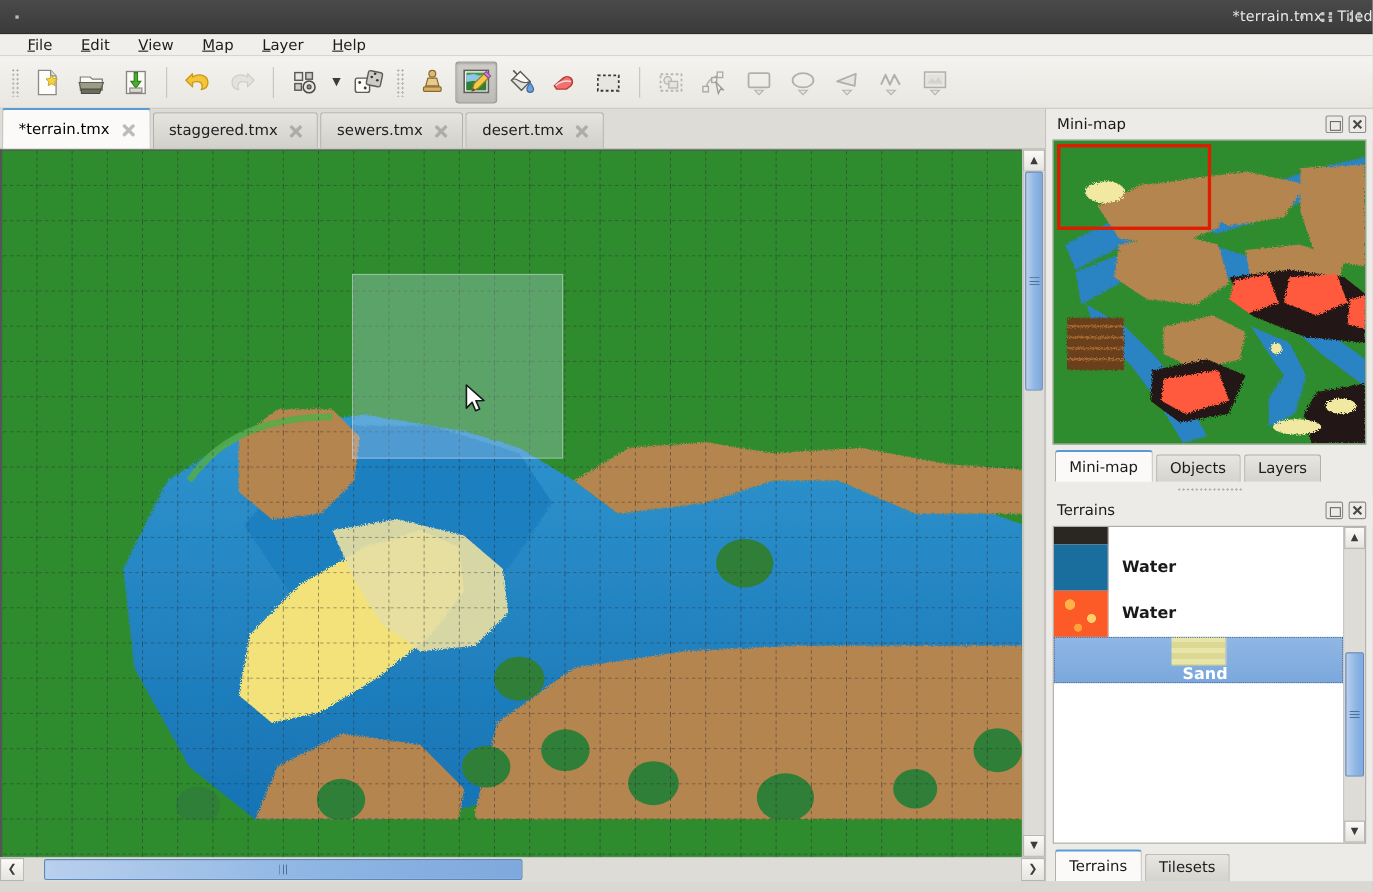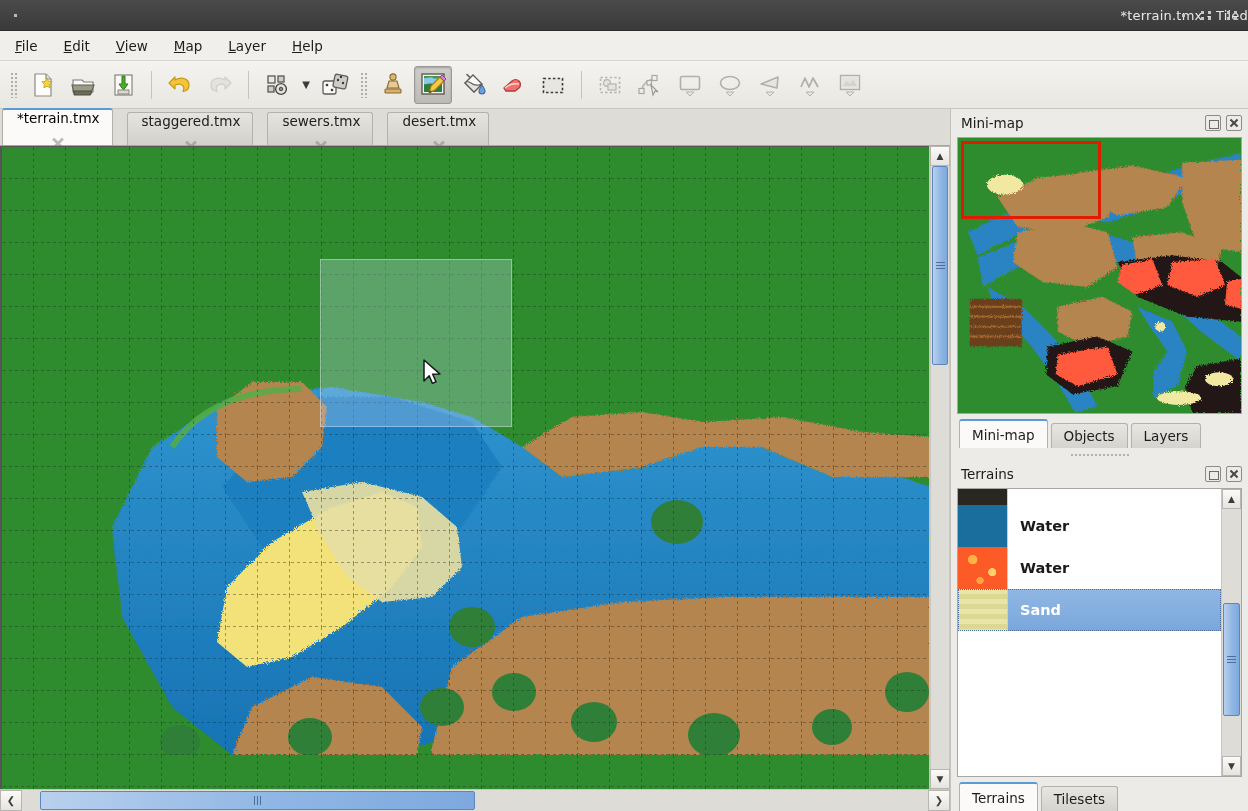--- a/index.html
+++ b/index.html
@@ -31,23 +31,23 @@
   .wincontrols {
     position: absolute; right: 10px; top: 0; height: 31px;
     display: flex; align-items: center; gap: 15px;
   }
   .wc { display: grid; grid-template-columns: repeat(2, 4px); grid-gap: 3px; }
   .wc i { width: 3px; height: 3px; background: #c8c8c8; display: block; }
   .wc.min { grid-template-columns: 4px; }
 
   
   .menubar {
-    height: 30px; background: #f0efeb;
+    height: 20px; background: #f0efeb;
     border-bottom: 1px solid #d7d5d0;
-    display: flex; align-items: center; padding-left: 2px;
+    display: flex; align-items: center; padding-left: 12px;
   }
   .menu-item {
     padding: 4px 13px; color: #1d1d1d; font-size: 13.5px;
     cursor: default;
   }
   .menu-item u { text-decoration: underline; }
 
   
   .toolbar {
     height: 48px;
@@ -94,23 +94,22 @@
     height: 37px; background: #dedcd7;
     display: flex; align-items: flex-end;
     padding-left: 2px; border-bottom: 1px solid #a9a7a2;
   }
   .doctab {
     height: 33px; display: flex; align-items: center;
     padding: 0 12px 0 14px; gap: 10px;
     background: linear-gradient(#e6e4df, #d2d0cb);
     border: 1px solid #b3b1ac; border-bottom: none;
     border-radius: 3px 3px 0 0;
-    margin-right: 14px; font-size: 13.5px; color: #202020;
+    margin-right: 2px; font-size: 13.5px; color: #202020;
     cursor: default;
-    flex-direction: column;
   }
   .doctab.active {
     height: 37px; background: #fbfaf8;
     border-top: 2px solid #5b9bd5;
     color: #000;
   }
   .tabclose {
     width: 14px; height: 14px; position: relative; opacity: .55;
   }
   .tabclose:before, .tabclose:after {
@@ -235,21 +234,21 @@
   .terrain-list-wrap {
     margin: 0 6px; flex: 1; min-height: 0;
     display: flex;
     border: 1px solid #a8a6a1; background: #ffffff;
   }
   .terrain-list { flex: 1; overflow: hidden; font-weight: bold; }
   .trow {
     height: 42px; display: flex; align-items: center;
     gap: 0px; font-size: 14.5px; color: #1a1a1a;
   }
-  .trow.selected { background: linear-gradient(#90b7e4, #7aa7dc); color: #fff; outline: 1px dotted #4d6f9c; outline-offset: -1px;}
+  .trow.selected { background: linear-gradient(#90b7e4, #7aa7dc); color: #fff; outline: 1px dotted #4d6f9c; outline-offset: -1px; flex-direction: column;}
   .swatch { width: 50px; height: 100%; border-right: 1px solid #cfcdc8; }
   .trow .lbl { padding-left: 12px; }
 
   .tlist-scroll {
     width: 20px; background: #dedcd7;
     border-left: 1px solid #c8c6c1;
     display: flex; flex-direction: column;
   }
   .tlist-track { flex: 1; position: relative; }
 </style>

